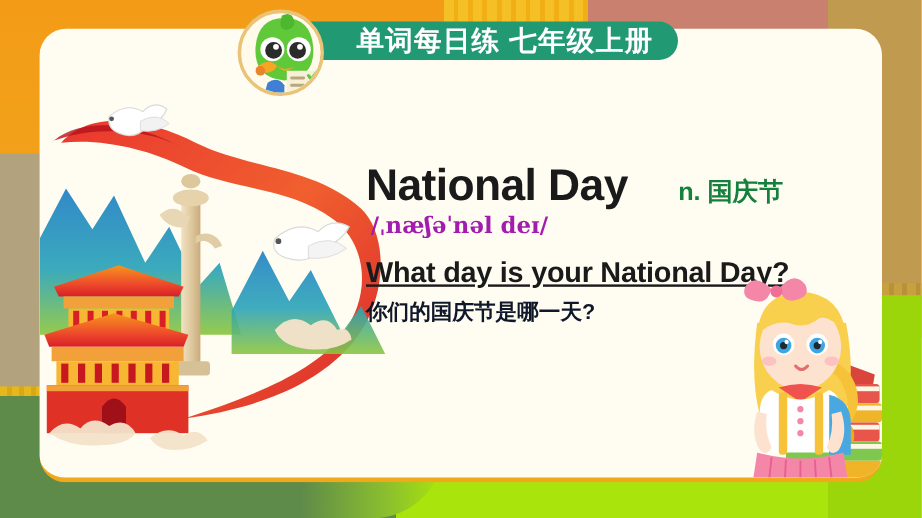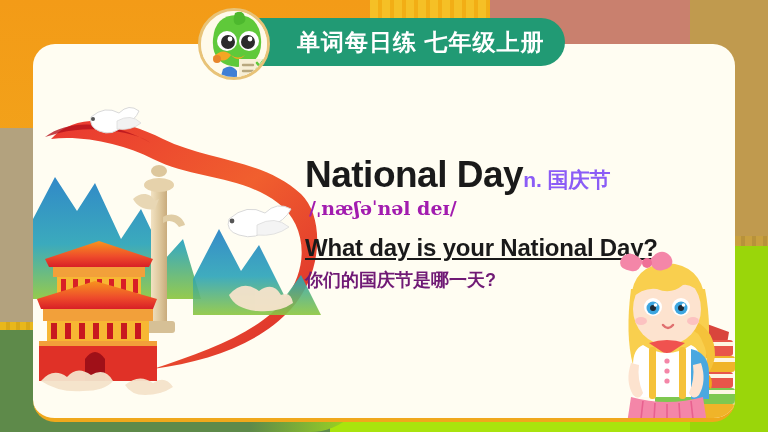--- a/index.html
+++ b/index.html
@@ -54,31 +54,31 @@
     background:repeating-linear-gradient(90deg,#c8a03f 0 7px,#b8923a 7px 11px);
   }
   .bg-green-blend {
     position:absolute; left:250px; top:330px; width:120px; height:102px;
     background:linear-gradient(90deg,#5e8a4a 0%,#8bbf2e 60%,#a9e40d 100%);
     border-bottom-right-radius:60px;
   }
 
   
   #card {
-    position:absolute; left:33px; top:44px; width:702px; height:378px;
+    position:absolute; left:33px; top:24px; width:702px; height:378px;
     background:#fffdf2;
     border-radius:22px;
     border-bottom:4px solid #f0a81c;
     overflow:hidden;
     text-align:center;
   }
 
   
   #banner {
-    position:absolute; left:225px; top:18px; width:340px; height:48px;
+    position:absolute; left:225px; top:18px; width:340px; height:32px;
     background:#219a74;
     border-radius:10px 24px 24px 10px;
     display:flex; align-items:center;
     z-index:5;
   }
   #banner-title {
     color:#ffffff; font-size:23px; font-weight:bold;
     letter-spacing:1px; margin-left:72px;
     white-space:nowrap;
   }
@@ -99,38 +99,38 @@
   
   #word-row {
     position:absolute; left:272px; top:110px; width:400px;
     display:flex; align-items:baseline;
   }
   #word {
     font-size:37px; font-weight:bold; color:#1a1a1a;
     letter-spacing:-0.5px;
   }
   #meaning {
-    font-size:21px; font-weight:bold; color:#8b5cf6;
-    white-space:nowrap;
+    font-size:21px; font-weight:bold; color:#15803d;
+    margin-left:42px; white-space:nowrap;
   }
   #phonetic {
     position:absolute; left:276px; top:153px;
     font-size:19px; color:#a21caf;
     font-family:"DejaVu Serif","Liberation Serif",serif;
     font-weight:bold;
   }
   #sentence-en {
     position:absolute; left:272px; top:190px;
     font-size:24px; font-weight:bold; color:#1a1a1a;
     letter-spacing:-0.2px;
     text-decoration:underline;
   }
   #sentence-zh {
     position:absolute; left:272px; top:224px;
-    font-size:18px; font-weight:bold; color:#701a75;
+    font-size:18px; font-weight:bold; color:#0f172a;
   }
 
   
   #girl { position:absolute; right:8px; bottom:0px; width:118px; height:175px; z-index:8; }
   #books { position:absolute; right:0px; bottom:0px; width:86px; height:120px; z-index:7; }
 </style>
 </head>
 <body>
 
 <div id="bg">

